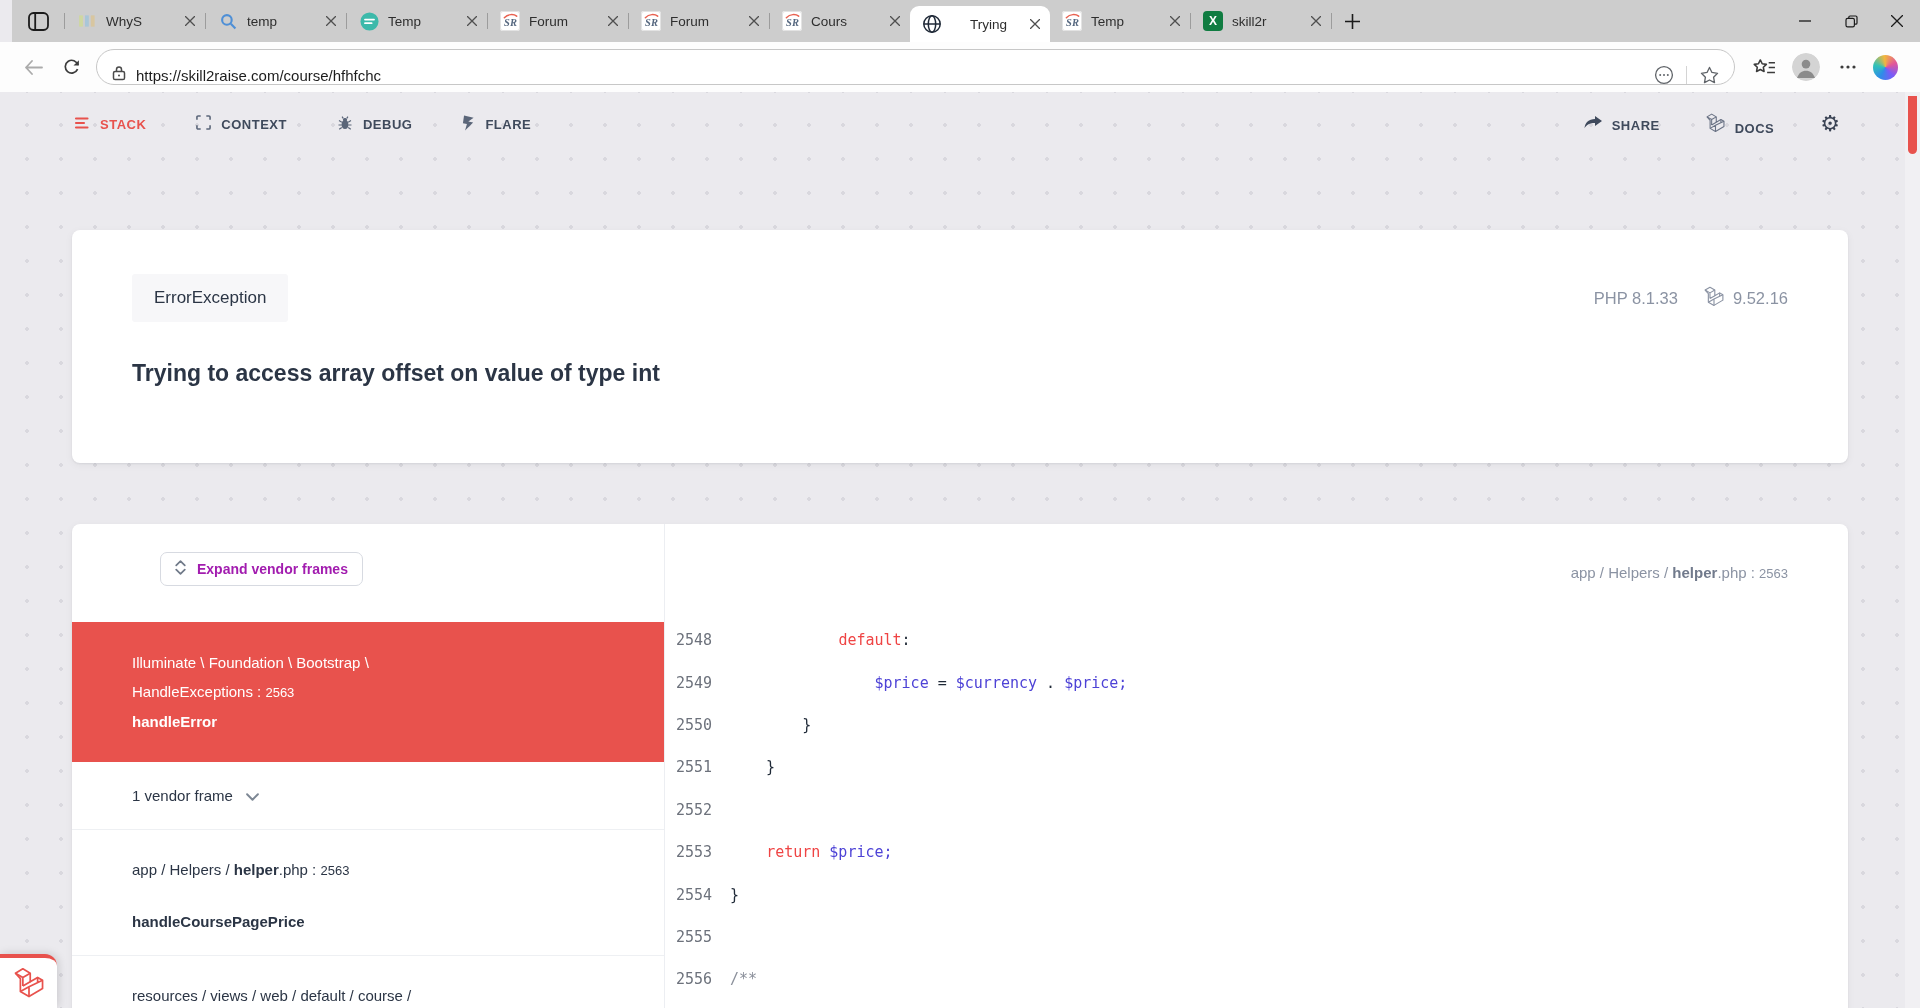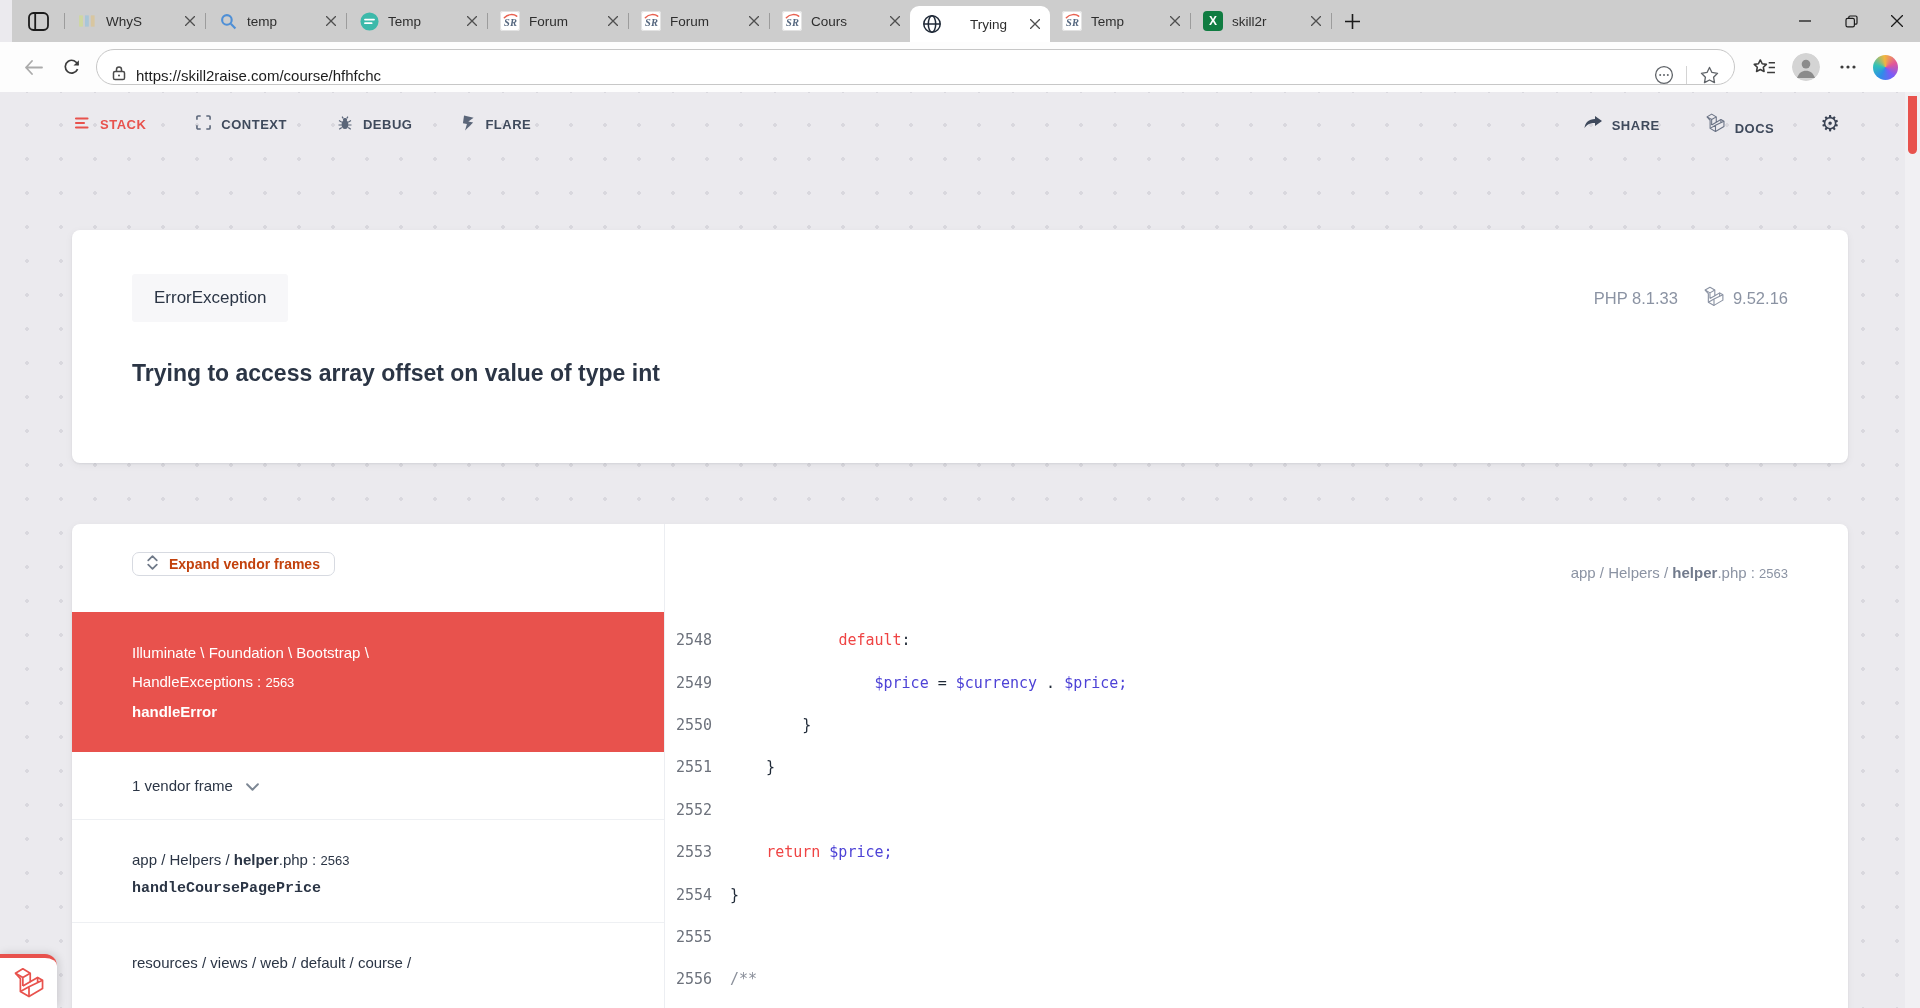--- a/index.html
+++ b/index.html
@@ -51,28 +51,28 @@
   .error-card { margin-top:74px; height:233px; padding:44px 60px 0; }
   .error-top { display:flex; align-items:flex-start; }
   .exception-badge { background:#f7f7f9; border-radius:3px; padding:0 22px; height:48px; line-height:48px; font-size:17px; color:#2b3545; }
   .versions { margin-left:auto; display:flex; align-items:center; padding-top:12px; color:#8b93a3; font-size:16.5px; }
   .php-version { margin-right:26px; }
   .laravel-version { display:flex; align-items:center; gap:9px; }
   .error-message { margin-top:38px; font-size:23px; font-weight:700; color:#2b3545; }
 
   .stack-card { margin-top:61px; height:540px; display:flex; border-radius:8px 8px 0 0; overflow:hidden; }
   .stack-left { width:593px; flex-shrink:0; border-right:1px solid #eceef2; padding-top:28px; }
-  .expand-btn { margin-left:60px; display:inline-flex; align-items:center; gap:11px; height:24px; padding:0 14px; background:#fff; border:1px solid #d7dae1; border-radius:7px; font-size:14px; font-weight:700; color:#c2410c; cursor:pointer; }
+  .expand-btn { margin-left:88px; display:inline-flex; align-items:center; gap:11px; height:34px; padding:0 14px; background:#fff; border:1px solid #d7dae1; border-radius:7px; font-size:14px; font-weight:700; color:#a21caf; cursor:pointer; }
   .frames { margin-top:36px; }
   .frame { font-size:15px; color:#2b3545; cursor:pointer; }
   .frame .method { font-weight:700; }
   .frame.active-frame { background:#e8524d; color:#fff; padding:26px 40px 26px 60px; line-height:29px; }
   .frame.collapsed { height:67px; display:flex; align-items:center; gap:13px; padding:0 60px; }
   .frame.appframe { padding:28px 60px 21px; border-top:1px solid #eef0f3; line-height:24px; }
-  .frame.appframe .method { display:block; margin-top:4px;font-family:Liberation Mono, monospace; }
+  .frame.appframe .method { display:block; margin-top:27px; }
   .num { font-size:13px; }
   .b { font-weight:700; }
 
   .stack-right { flex:1; position:relative; }
   .code-header { position:absolute; top:40px; right:60px; font-size:15px; color:#8b93a3; }
   .code-header .b { color:#717a8c; }
   .code { position:absolute; top:95px; left:0; right:0; font-family:"DejaVu Sans Mono", monospace; font-size:15px; }
   .cl { display:flex; align-items:center; height:42.4px; white-space:pre; }
   .lineno { width:54px; padding-left:11px; color:#6d727c; flex-shrink:0; }
   .ct { padding-left:11px; }

